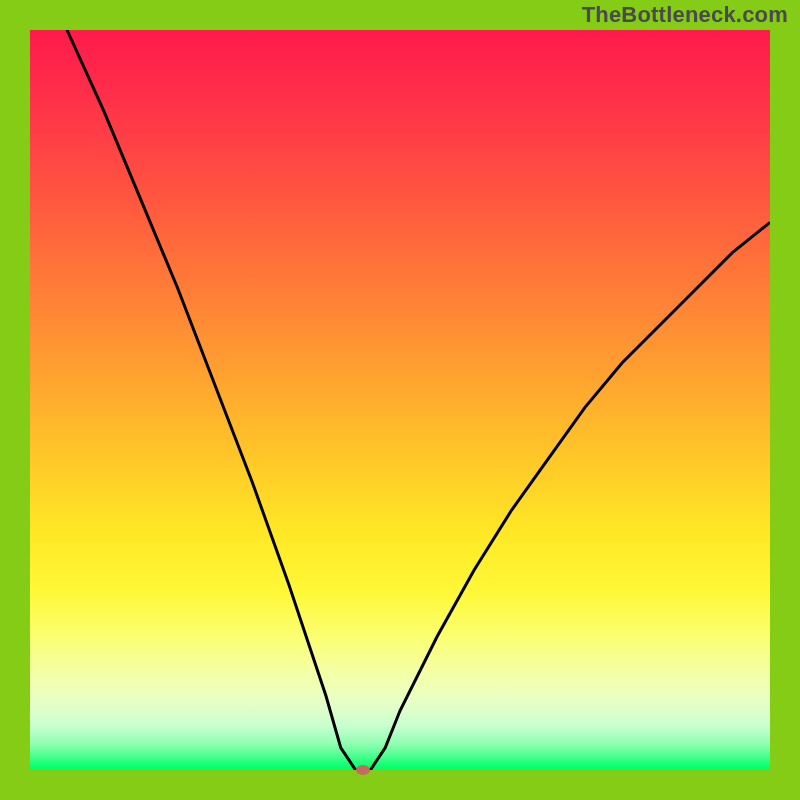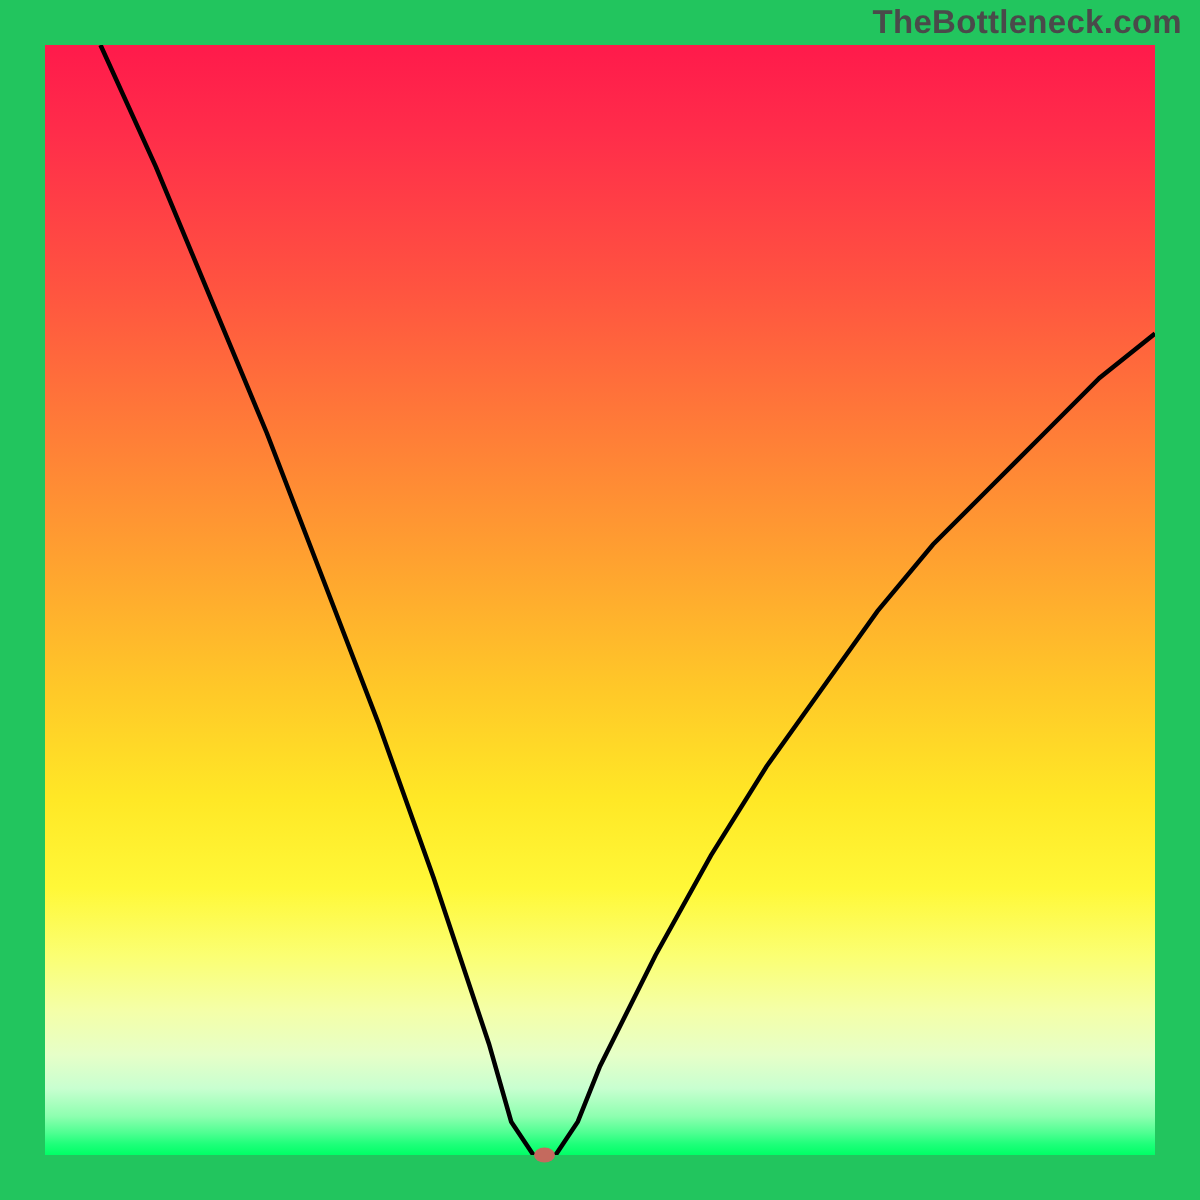--- a/index.html
+++ b/index.html
@@ -1,20 +1,20 @@
 <!DOCTYPE html>
 <html><head>
 <meta charset="utf-8">
 <style>
   * { margin: 0; padding: 0; box-sizing: border-box; }
   html, body { width: 800px; height: 800px; overflow: hidden; background: #000; }
   .outer {
     width: 800px;
     height: 800px;
-    background: #22c55e;
+    background: #84cc16;
     position: relative;
   }
   .watermark {
     position: absolute;
     top: 2px;
     right: 12px;
     font-family: Arial, Helvetica, sans-serif;
     font-size: 22px;
     font-weight: 600;
     color: #4a4a4a;

